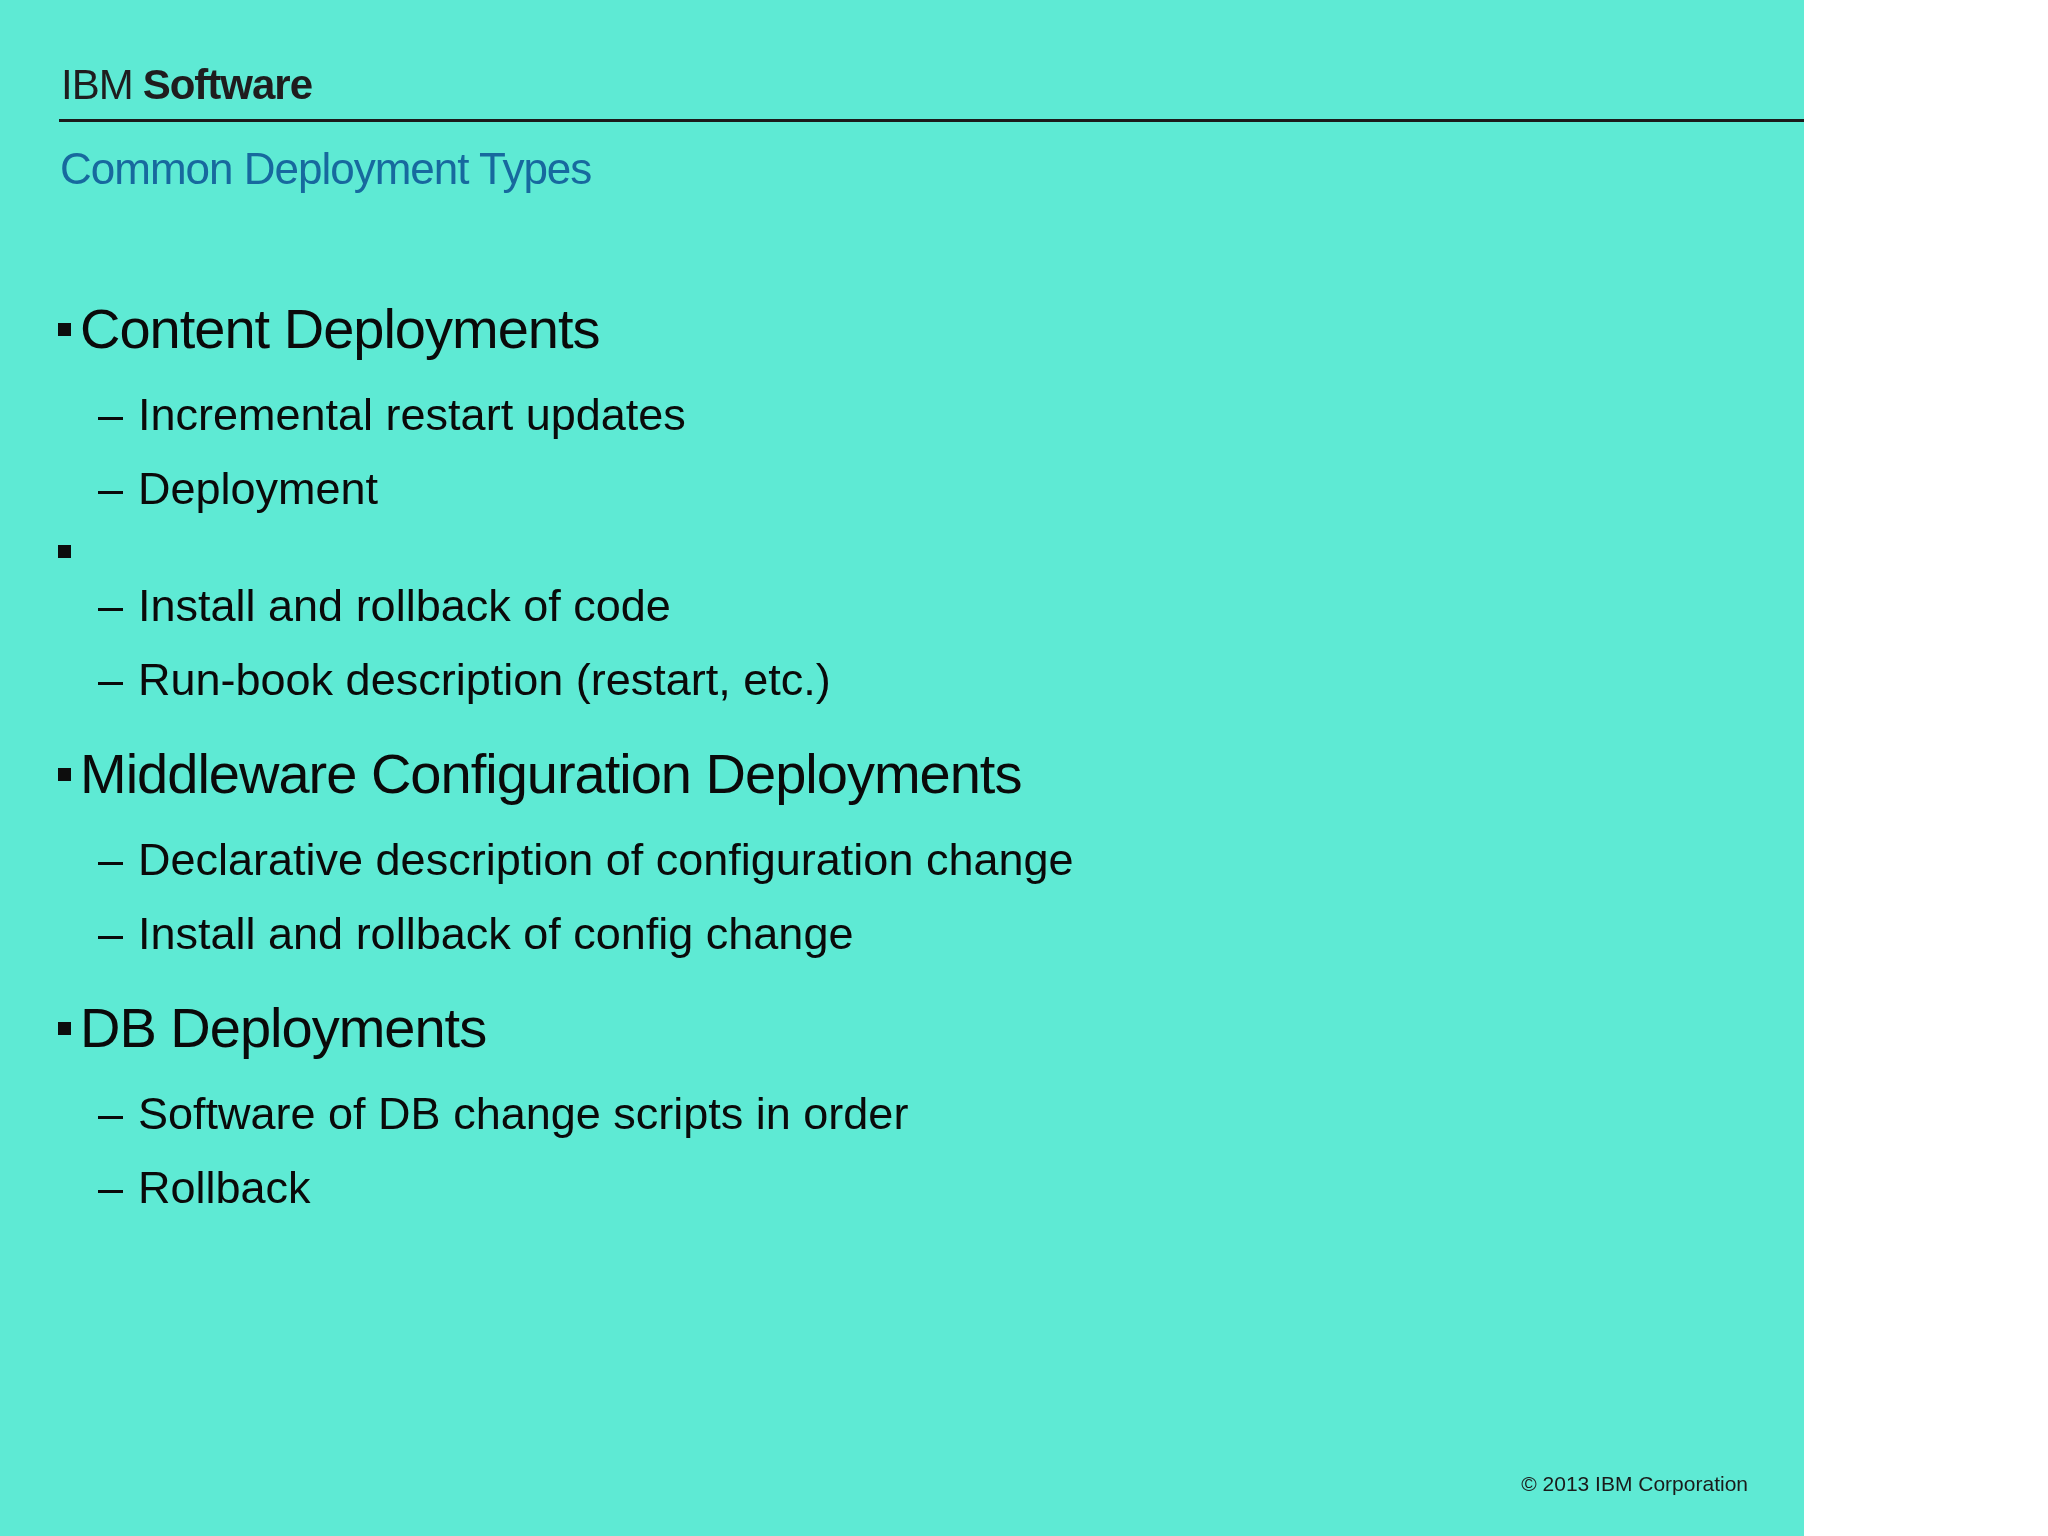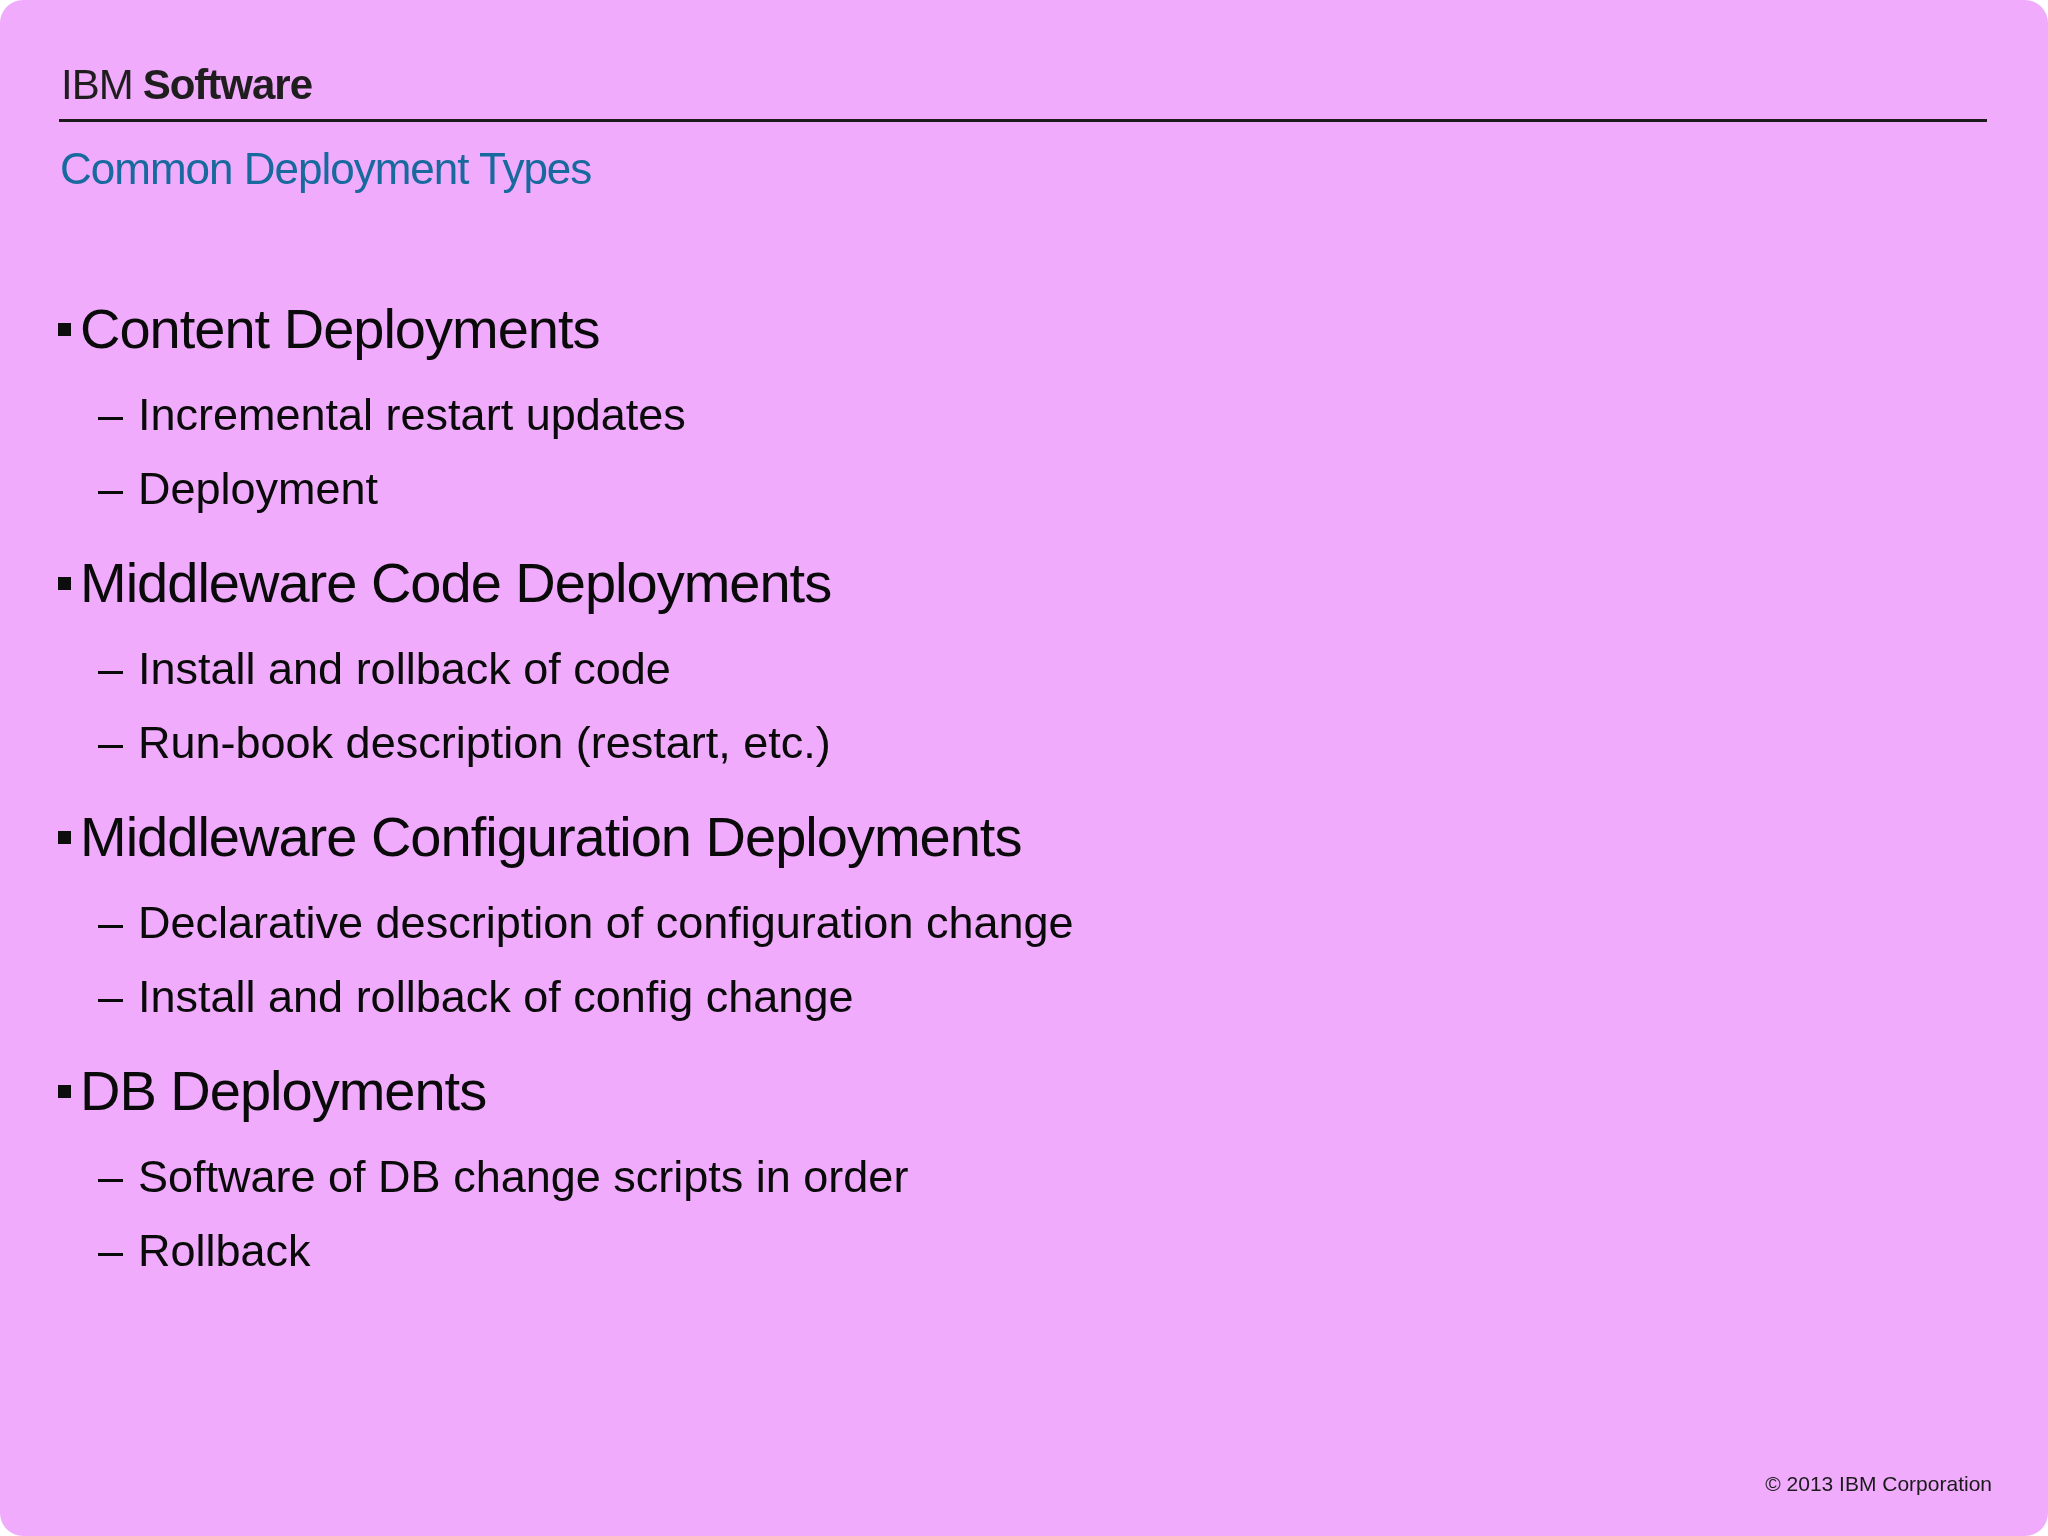--- a/index.html
+++ b/index.html
@@ -1,24 +1,23 @@
 <!DOCTYPE html>
 <html><head>
 <meta charset="utf-8">
 <style>
   html, body { margin: 0; padding: 0; }
   .slide {
     position: relative;
-    width: 2048px;
+    width: 1804px;
     height: 1536px;
-    background: #f0abfc;
+    background: #5eead4;
     color: #0a0a0a;
     font-family: "Liberation Sans", sans-serif;
     overflow: hidden;
-    border-radius: 23px;
   }
 
   
   .logo {
     position: absolute;
     left: 61px;
     top: 64px;
     font-size: 42px;
     line-height: 42px;
     color: #1f1d1e;
@@ -125,21 +124,20 @@
       </div>
       <div class="sub-row">
         <span class="dash">–</span>
         <span>Deployment</span>
       </div>
     </section>
 
     <section class="section">
       <div class="heading-row">
         <span class="sq"></span>
-        <span>Middleware Code Deployments</span>
       </div>
       <div class="sub-row">
         <span class="dash">–</span>
         <span>Install and rollback of code</span>
       </div>
       <div class="sub-row">
         <span class="dash">–</span>
         <span>Run-book description (restart, etc.)</span>
       </div>
     </section>

